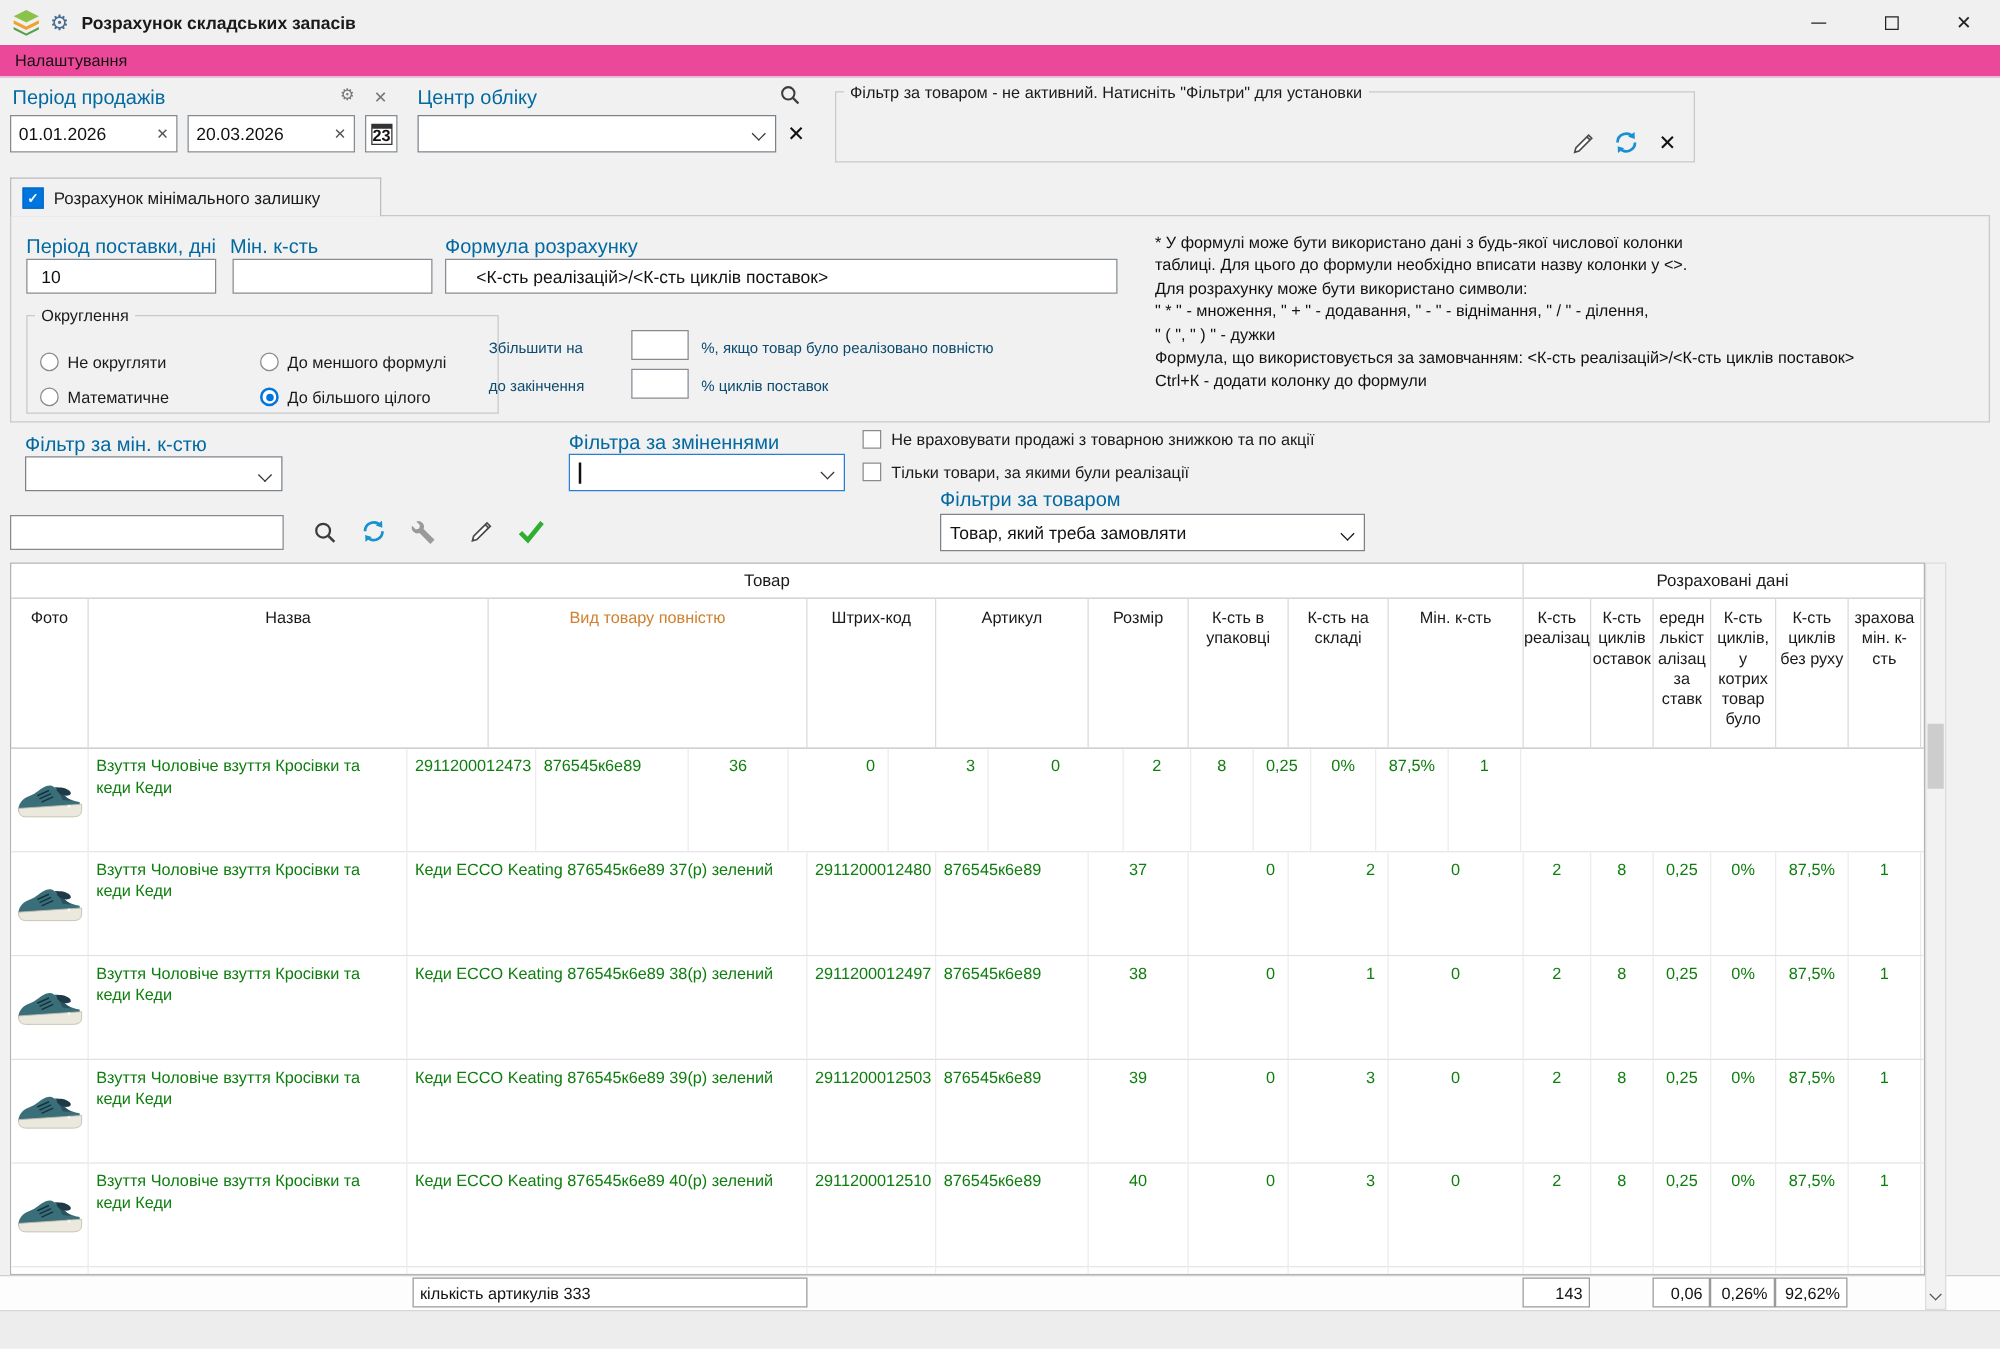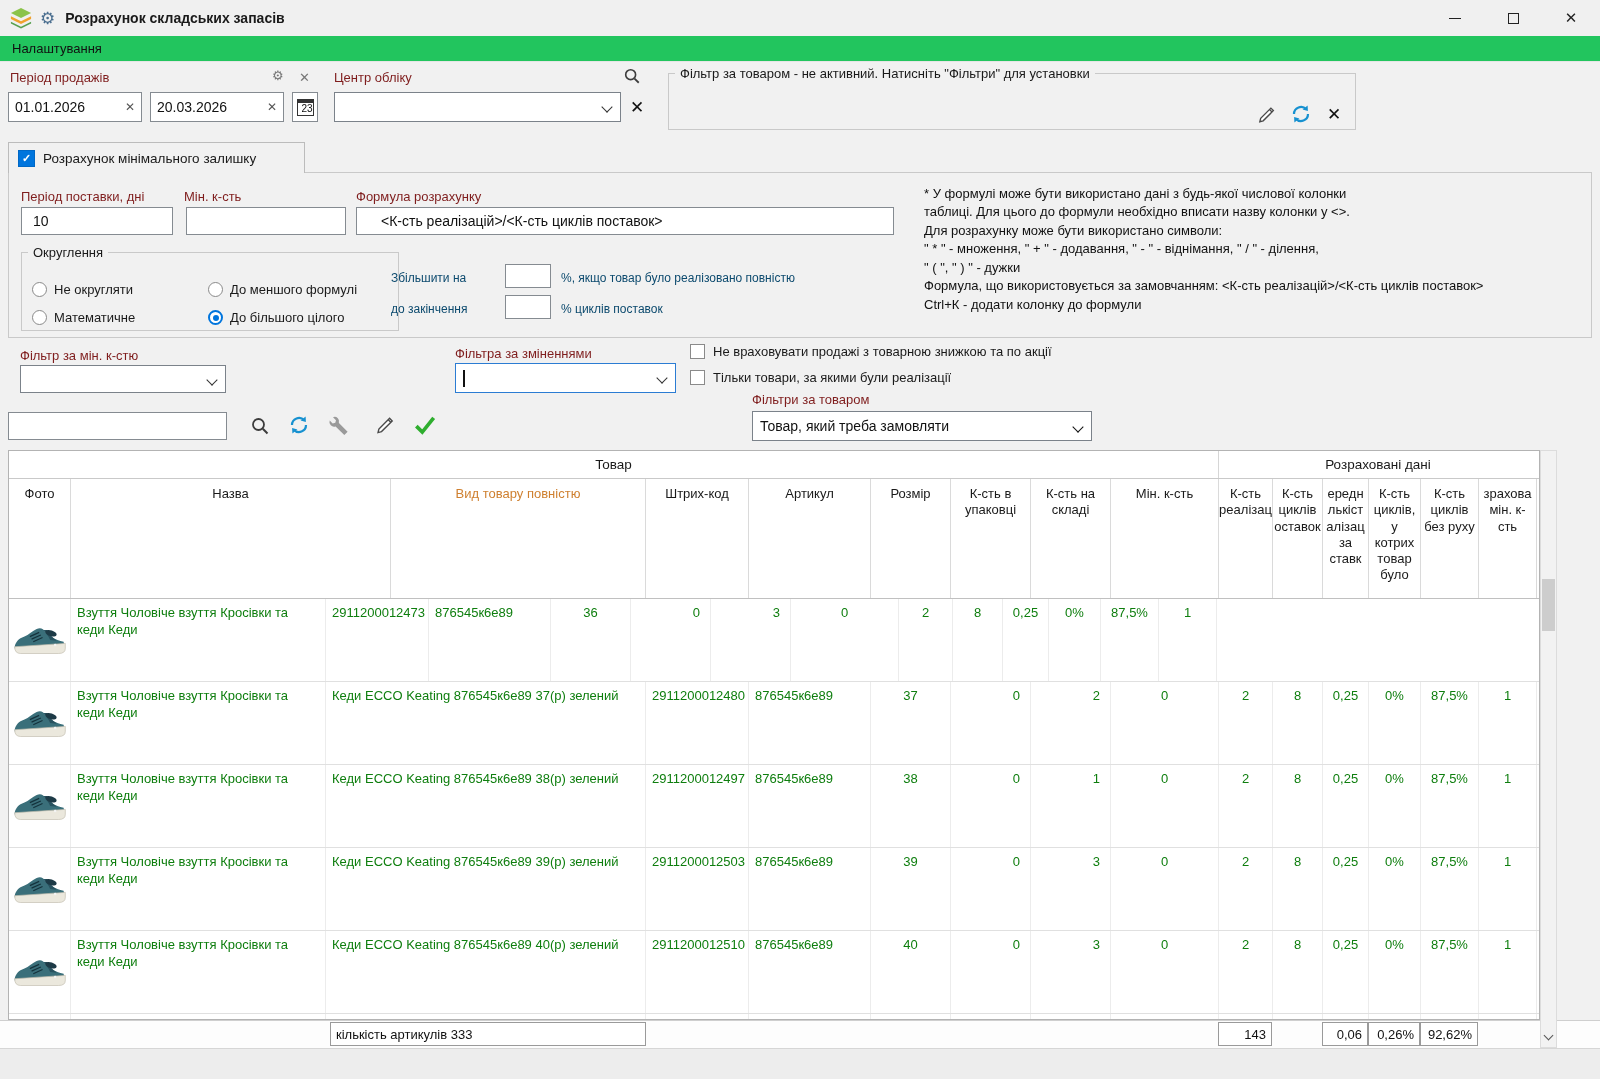--- a/index.html
+++ b/index.html
@@ -1,43 +1,43 @@
 <!DOCTYPE html>
 <html><head>
 <meta charset="utf-8">
 <style>
 *{box-sizing:border-box;margin:0;padding:0}
 html,body{width:1600px;height:1079px}
 body{overflow:hidden;background:#f1f1f1;font-family:"Liberation Sans",sans-serif;color:#1a1a1a}
 .app{position:relative;width:1600px;height:1079px;overflow:hidden}
-.cap{position:absolute;font-size:13px;color:#7f1d1d;white-space:nowrap}
+.cap{position:absolute;font-size:16px;color:#0369a1;white-space:nowrap}
 .txt{position:absolute;font-size:12px;color:#0c4a6e;white-space:nowrap}
 
 .titlebar{position:absolute;left:0;top:0;width:1600px;height:36px;display:flex;align-items:center;padding-left:10px;background:#f0f0f0}
 .tb-gear{font-size:17px;color:#4a6e8f;margin-left:8px;line-height:1}
 .tb-title{font-size:14px;font-weight:700;margin-left:10px}
 .win-controls{margin-left:auto;display:flex;height:100%}
 .win-btn{width:58px;height:36px;display:flex;align-items:center;justify-content:center}
 .glyph-min{width:12px;height:0;border-top:1.4px solid #222}
 .glyph-max{width:11px;height:11px;border:1.2px solid #222}
 .glyph-close{font-size:15px;color:#222}
 
-.menubar{position:absolute;left:0;top:36px;width:1600px;height:26px;display:flex;align-items:center;background:#22c55e;border-bottom:1px solid #e6e6e6}
+.menubar{position:absolute;left:0;top:36px;width:1600px;height:26px;display:flex;align-items:center;background:#ec4899;border-bottom:1px solid #e6e6e6}
 .menu-item{font-size:13px;padding:0 12px;color:#111}
 .mini{position:absolute;font-size:13px;color:#777;line-height:1}
 
 .field{position:absolute;background:#fff;border:1px solid #858b91;display:flex;align-items:center;padding:0 6px;font-size:14px;color:#111}
 .field .fx{margin-left:auto;color:#555;font-size:12px}
 .inp{position:absolute;background:#fff;border:1px solid #858b91;font:14px "Liberation Sans",sans-serif;padding:0 6px;color:#111}
 .combo{position:absolute;background:#fff;border:1px solid #7b828a;display:flex;align-items:center;padding:0 32px 0 7px;font-size:14px;color:#111}
 .combo .chev{position:absolute;right:9px;top:10px;width:8px;height:8px;border-right:1.6px solid #333;border-bottom:1.6px solid #333;transform:rotate(45deg)}
 .combo.focused{border:1px solid #2b7cd3}
 .caret{width:1.5px;height:17px;background:#111}
 .cal-btn{position:absolute;width:26px;height:30px;background:#fff;border:1px solid #858b91;display:flex;align-items:center;justify-content:center}
-.cal-ic{width:17px;height:17px;border:1px solid #333;border-top:4px solid #333;display:flex;align-items:center;justify-content:flex-end;font-size:10px;font-weight:400;color:#111}
+.cal-ic{width:17px;height:17px;border:1px solid #333;border-top:4px solid #333;display:flex;align-items:center;justify-content:flex-end;font-size:13px;font-weight:700;color:#111}
 .xbig{position:absolute;font-size:17px;color:#111;display:flex;align-items:center;justify-content:center}
 fieldset{border:1px solid #c9c9c9;position:absolute;background:transparent}
 legend{font-size:13px;padding:0 5px;margin-left:6px;white-space:nowrap;color:#1a1a1a}
 
 .tab{position:absolute;left:8px;top:142px;width:297px;height:31px;background:#f1f1f1;border:1px solid #bcbcbc;border-bottom:none;display:flex;align-items:center;padding-left:9px;z-index:2;font-size:13.5px}
 .panel{position:absolute;left:8px;top:172px;width:1584px;height:166px;background:#f1f1f1;border:1px solid #c9c9c9}
 .cb-blue{width:17px;height:17px;background:#0075dd;border:1px solid #0068c6;display:flex;align-items:center;justify-content:center;margin-right:8px;flex:none}
 .cb-blue span{color:#fff;font-size:11px;font-weight:700}
 .radio-row{position:absolute;display:flex;align-items:center;font-size:13px;white-space:nowrap}
 .radio{width:15px;height:15px;border:1px solid #8a8a8a;border-radius:50%;background:#fff;margin-right:7px;flex:none}

